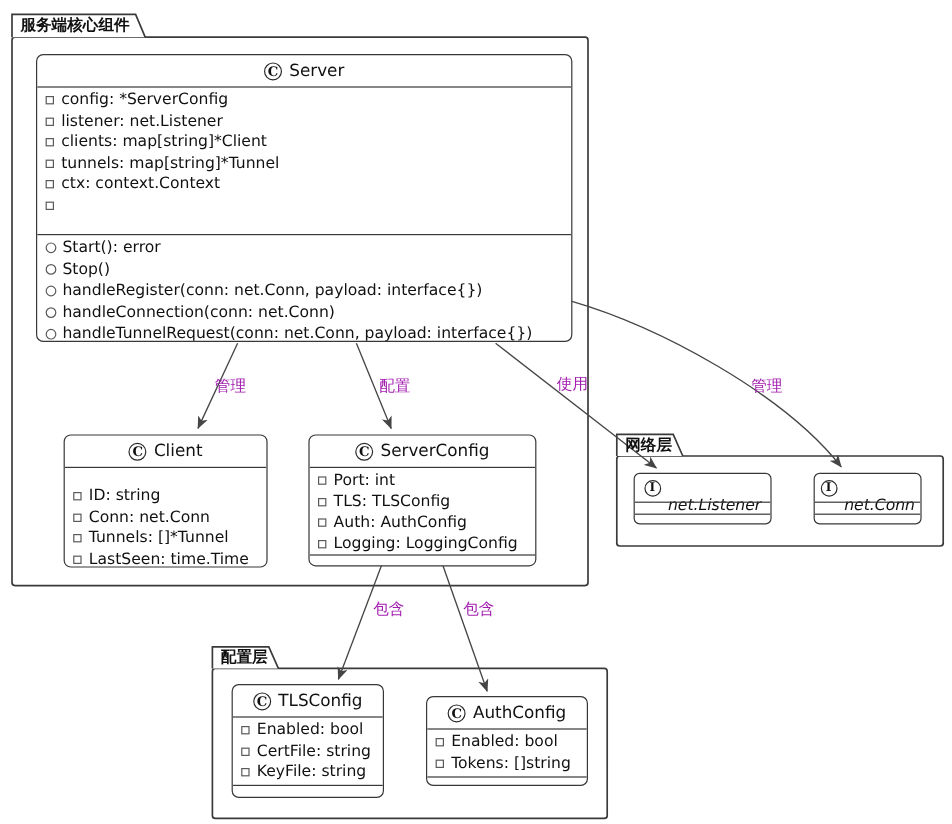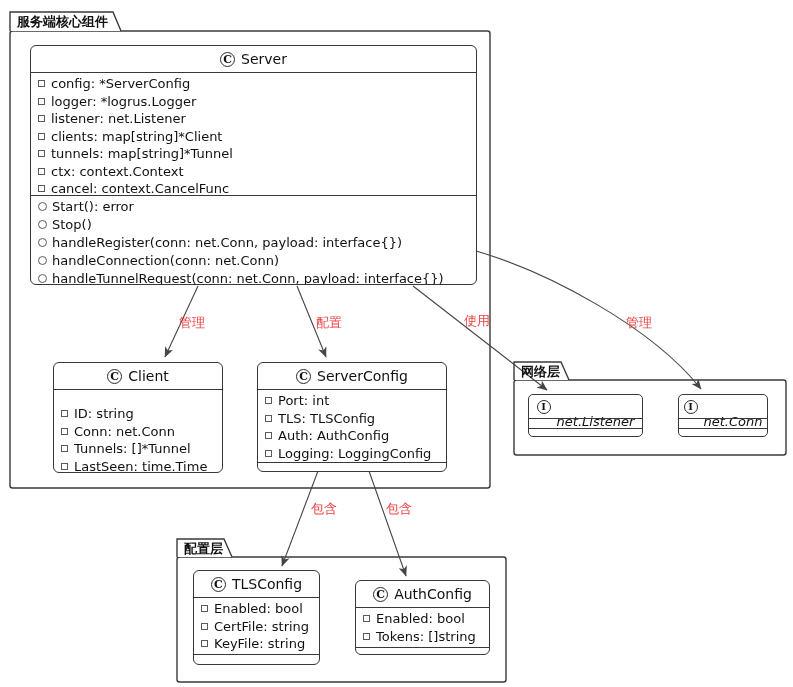--- a/index.html
+++ b/index.html
@@ -41,21 +41,21 @@
   .row{display:flex;align-items:center;height:17.5px;font-size:13px;white-space:nowrap;}
   .row.m{height:18px;}
   .sq{flex:none;display:inline-block;width:7px;height:7px;border:1.4px solid #5a5a5a;
       margin-right:6px;box-sizing:border-box;background:#fff;}
   .ci{flex:none;display:inline-block;width:9px;height:9px;border:1.4px solid #5a5a5a;
       border-radius:50%;margin-right:5px;box-sizing:border-box;background:#fff;}
   .empty-strip{flex:1 1 auto;border-top:1px solid #383838;}
   .strip10{flex:none;height:9px;border-top:1px solid #383838;}
   
   .edge-label{
-    position:absolute;font-size:13px;color:#ef4444;white-space:nowrap;line-height:16px;
+    position:absolute;font-size:13px;color:#a21caf;white-space:nowrap;line-height:16px;
   }
 </style>
 </head>
 <body>
 
 <div id="canvas">
 
   <svg class="layer" width="793" height="687" viewBox="0 0 793 687">
     <defs>
       <marker id="arr" viewBox="0 0 10 8" markerWidth="11" markerHeight="9" refX="9" refY="4" orient="auto" markerUnits="userSpaceOnUse">
@@ -95,41 +95,36 @@
       <span class="icon-circle">C</span>
       <span>Server</span>
     </div>
     <div class="members sep" style="height:123px;">
       <div class="row">
           <span class="sq"></span>
           <span>config: *ServerConfig</span>
         </div>
       <div class="row">
           <span class="sq"></span>
-          <span>logger: *logrus.Logger</span>
-        </div>
-      <div class="row">
-          <span class="sq"></span>
           <span>listener: net.Listener</span>
         </div>
       <div class="row">
           <span class="sq"></span>
           <span>clients: map[string]*Client</span>
         </div>
       <div class="row">
           <span class="sq"></span>
           <span>tunnels: map[string]*Tunnel</span>
         </div>
       <div class="row">
           <span class="sq"></span>
           <span>ctx: context.Context</span>
         </div>
       <div class="row">
           <span class="sq"></span>
-          <span>cancel: context.CancelFunc</span>
         </div>
     </div>
     <div class="members" style="height:90px;padding-top:1px;">
       <div class="row m">
           <span class="ci"></span>
           <span>Start(): error</span>
         </div>
       <div class="row m">
           <span class="ci"></span>
           <span>Stop()</span>

